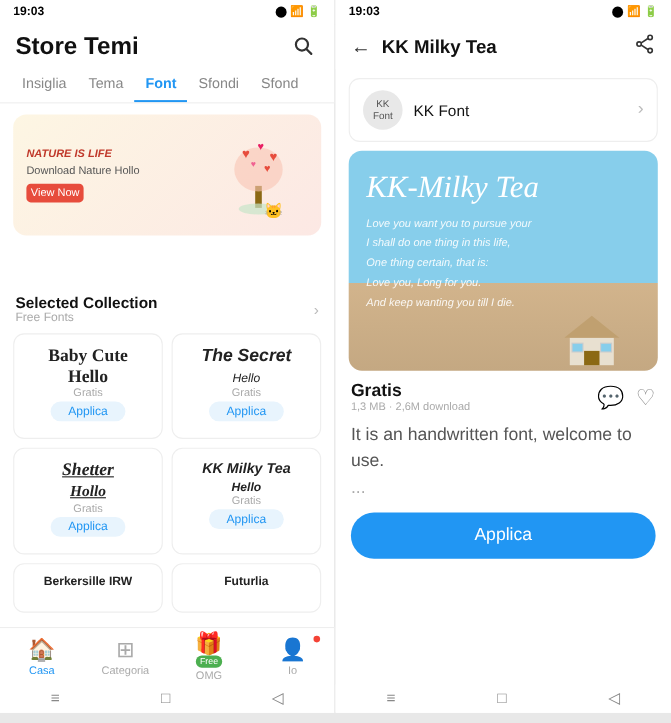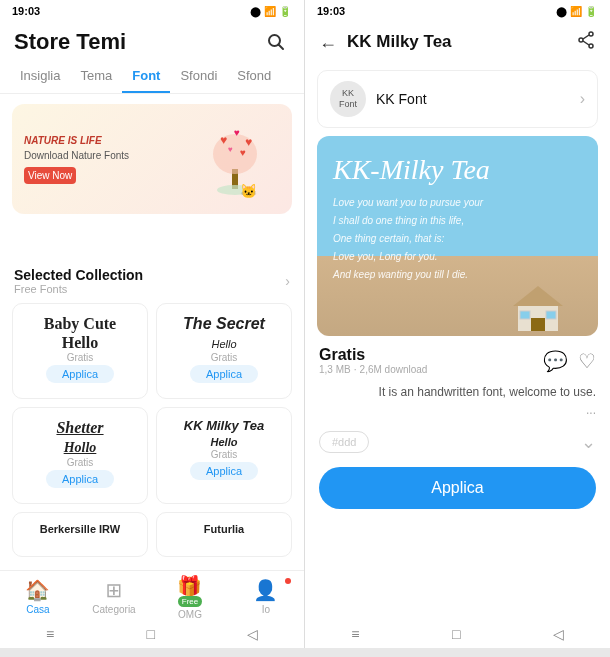--- a/index.html
+++ b/index.html
@@ -302,24 +302,23 @@
     }
     .price-left {}
     .price-gratis { font-size: 16px; font-weight: 700; color: #111; }
     .price-meta { font-size: 10px; color: #aaa; }
     .price-actions { display: flex; gap: 10px; align-items: center; }
     .action-icon { font-size: 20px; color: #888; cursor: pointer; }
 
     
     .description {
       padding: 4px 14px;
-      font-size: 12px;
+      font-size: 16px;
       color: #555;
       line-height: 1.5;
-      text-align: right;
     }
     .description .more { color: #aaa; }
 
     
     .color-chips {
       display: flex;
       gap: 6px;
       padding: 8px 14px;
     }
     .chip {
@@ -380,21 +379,21 @@
     <div class="tab-item">Insiglia</div>
     <div class="tab-item">Tema</div>
     <div class="tab-item active">Font</div>
     <div class="tab-item">Sfondi</div>
     <div class="tab-item">Sfond</div>
   </div>
 
   <div class="banner">
     <div class="banner-text">
       <div class="banner-title">NATURE IS LIFE</div>
-      <div class="banner-subtitle">Download Nature Fonts</div>
+      <div class="banner-subtitle">Download Nature Hollo</div>
       <button class="banner-btn">View Now</button>
     </div>
     <div class="banner-art">
       <svg viewBox="0 0 90 90" xmlns="http://www.w3.org/2000/svg">
 
         <rect x="42" y="55" width="6" height="20" fill="#8B6914"></rect>
 
         <ellipse cx="45" cy="40" rx="22" ry="20" fill="#f8c4b4" opacity="0.6"></ellipse>
 
         <text x="30" y="30" font-size="12" fill="#e74c3c">♥</text>
@@ -548,24 +547,20 @@
       <span class="action-icon">💬</span>
       <span class="action-icon">♡</span>
     </div>
   </div>
 
   <div class="description">
     <span>It is an handwritten font, welcome to use.</span>
     <br><span class="more">...</span>
   </div>
 
-  <div class="color-chips">
-    <div class="chip placeholder">#ddd</div>
-    <div style="margin-left:auto;color:#bbb;font-size:18px;">⌄</div>
-  </div>
 
   <button class="applica-big-btn">Applica</button>
 
   <div style="flex:1;"></div>
 
   <div class="gesture-bar">
     <span class="gesture-icon">≡</span>
     <span class="gesture-icon">□</span>
     <span class="gesture-icon">◁</span>
   </div>

